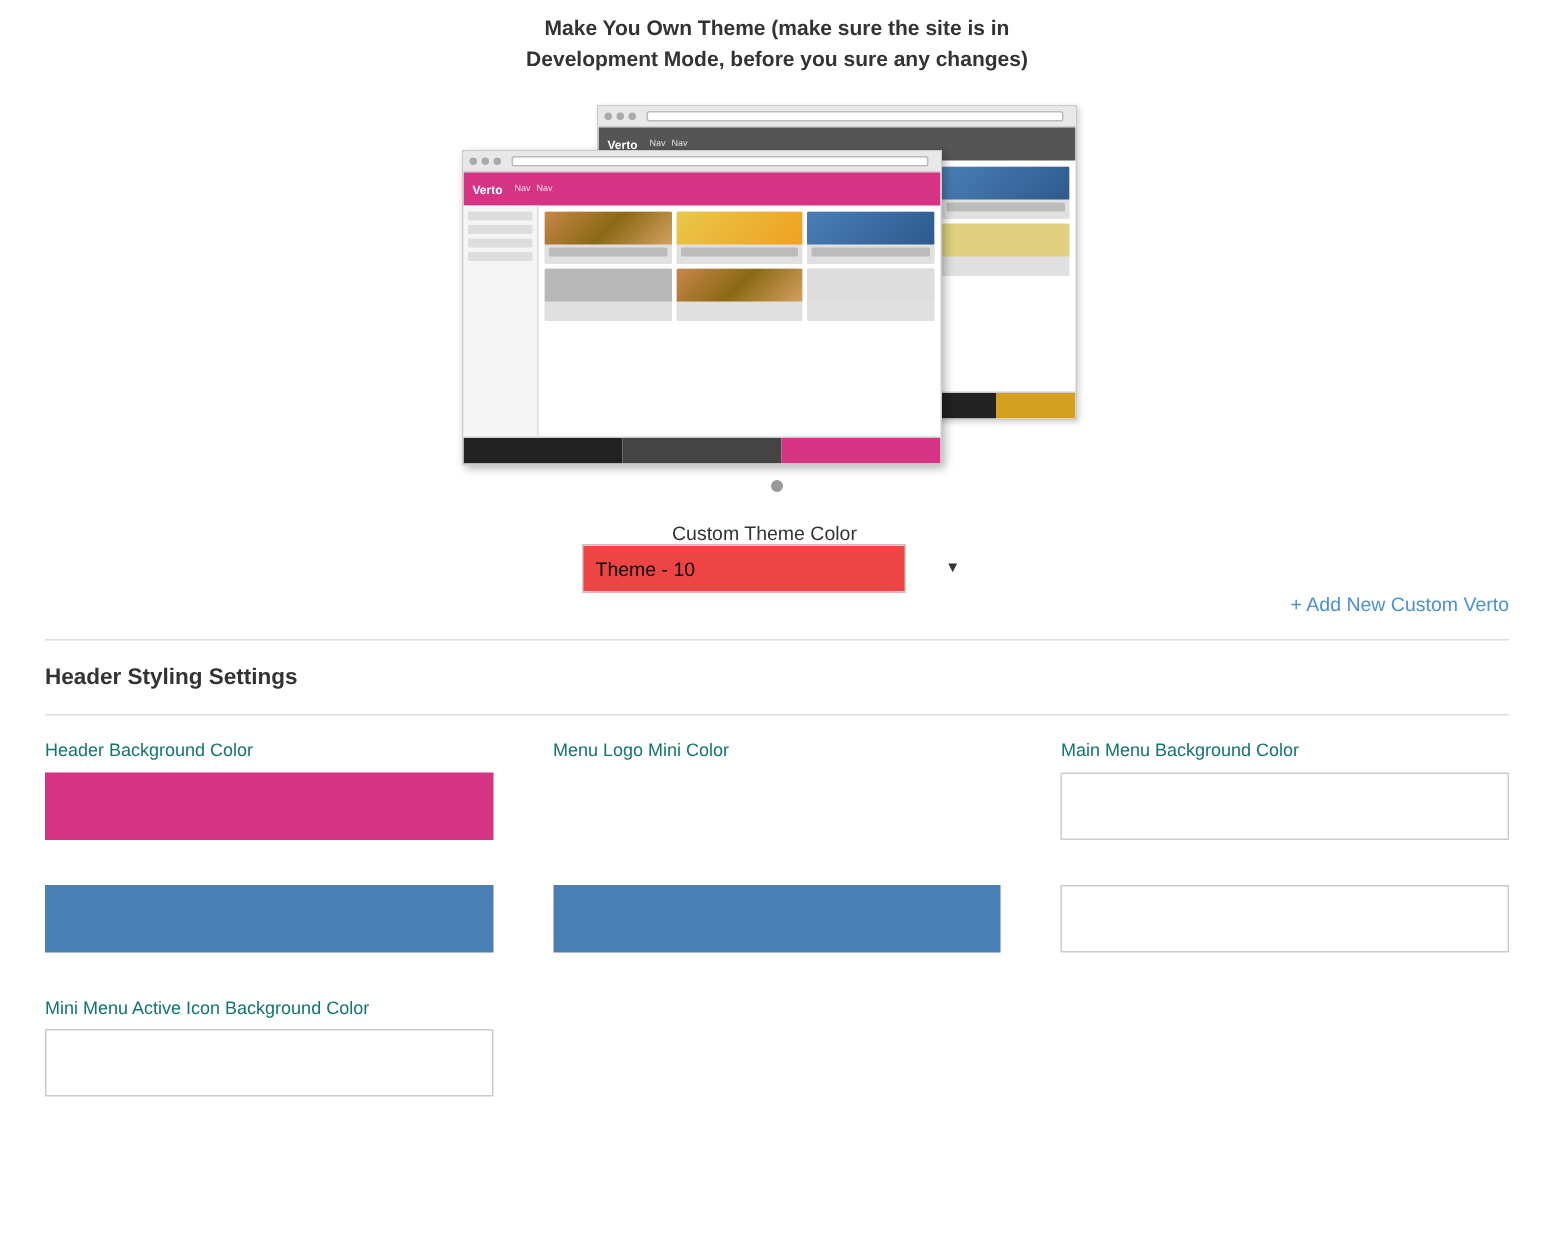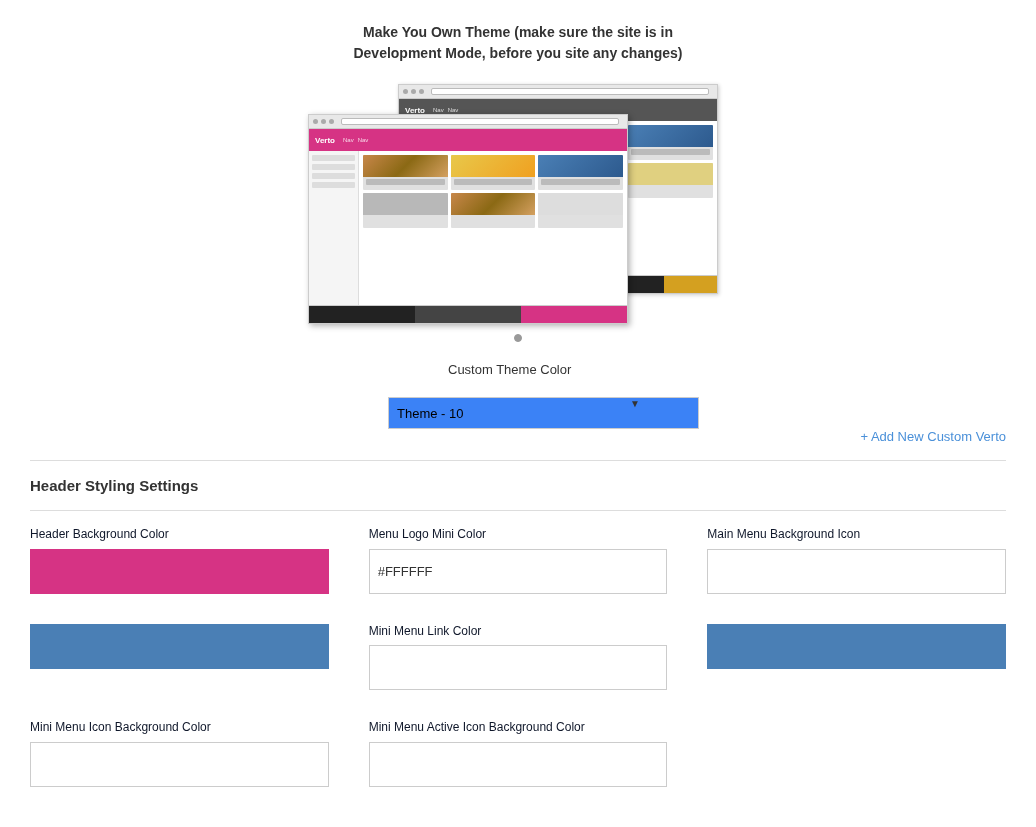--- a/index.html
+++ b/index.html
@@ -6,21 +6,21 @@
     body {
       font-family: Arial, sans-serif;
       font-size: 13px;
       color: #333;
       background: #fff;
       width: 1036px;
       min-height: 827px;
     }
 
     .page-container {
-      padding: 22px 30px;
+      padding: 8px 30px;
     }
 
     .page-title {
       text-align: center;
       font-size: 14px;
       font-weight: bold;
       color: #333;
       margin-bottom: 20px;
       line-height: 1.5;
     }
@@ -239,32 +239,31 @@
     }
 
     .theme-color-label {
       font-size: 13px;
       color: #333;
       white-space: nowrap;
       min-width: 140px;
     }
 
     .theme-select {
-      width: 311px;
+      width: 216px;
       height: 32px;
       border: 1px solid #ccc;
       padding: 0 8px;
       font-size: 13px;
-      background: #3b82f6;
+      background: #ef4444;
       cursor: pointer;
       appearance: none;
       -webkit-appearance: none;
       background-image: none;
       position: relative;
-      margin-top: 20px;
     }
 
     .theme-select-wrapper {
       position: relative;
       width: 260px;
     }
 
     .theme-select-wrapper::after {
       content: '▼';
       position: absolute;
@@ -309,21 +308,21 @@
       gap: 30px 40px;
     }
 
     .color-field-group {
       display: flex;
       flex-direction: column;
     }
 
     .color-field-label {
       font-size: 12px;
-      color: #0f172a;
+      color: #0f766e;
       margin-bottom: 6px;
       font-weight: normal;
       line-height: 1.3;
     }
 
     .color-swatch-box {
       width: 100%;
       height: 45px;
       border: 1px solid #ccc;
     }
@@ -366,21 +365,21 @@
 
     .spacer { flex: 1; }
   </style>
 </head>
 <body>
 
 <div class="page-container">
 
   <div class="page-title">
     <span>Make You Own Theme (make sure the site is in</span><br>
-    <span>Development Mode, before you site any changes)</span>
+    <span>Development Mode, before you sure any changes)</span>
   </div>
 
   <div class="theme-preview-container">
     <div class="theme-preview-wrapper">
 
       <div class="screenshot-back">
         <div class="mock-browser">
           <div class="mock-browser-bar">
             <div class="mock-dot"></div>
             <div class="mock-dot"></div>
@@ -536,44 +535,38 @@
 
   <div class="color-fields-grid">
 
     <div class="color-field-group">
       <label class="color-field-label">Header Background Color</label>
       <div class="color-swatch-box pink-bg"></div>
     </div>
 
     <div class="color-field-group">
       <label class="color-field-label">Menu Logo Mini Color</label>
-      <input type="text" class="color-text-input" value="#FFFFFF" style="">
-    </div>
-
-    <div class="color-field-group">
-      <label class="color-field-label">Main Menu Background Icon</label>
+    </div>
+
+    <div class="color-field-group">
+      <label class="color-field-label">Main Menu Background Color</label>
       <input type="text" class="color-text-input" value="" style="">
     </div>
 
 
     <div class="color-field-group">
       <div class="color-swatch-box steel-blue-bg"></div>
     </div>
 
-    <div class="color-field-group">
-      <label class="color-field-label">Mini Menu Link Color</label>
-      <input type="text" class="color-text-input" value="" style="">
-    </div>
 
     <div class="color-field-group">
       <div class="color-swatch-box steel-blue2-bg"></div>
     </div>
 
     <div class="color-field-group">
-      <label class="color-field-label">Mini Menu Icon Background Color</label>
       <input type="text" class="color-text-input" value="" style="">
     </div>
 
     <div class="color-field-group">
       <label class="color-field-label">Mini Menu Active Icon Background Color</label>
       <input type="text" class="color-text-input" value="" style="">
     </div>
 
   </div>
 

